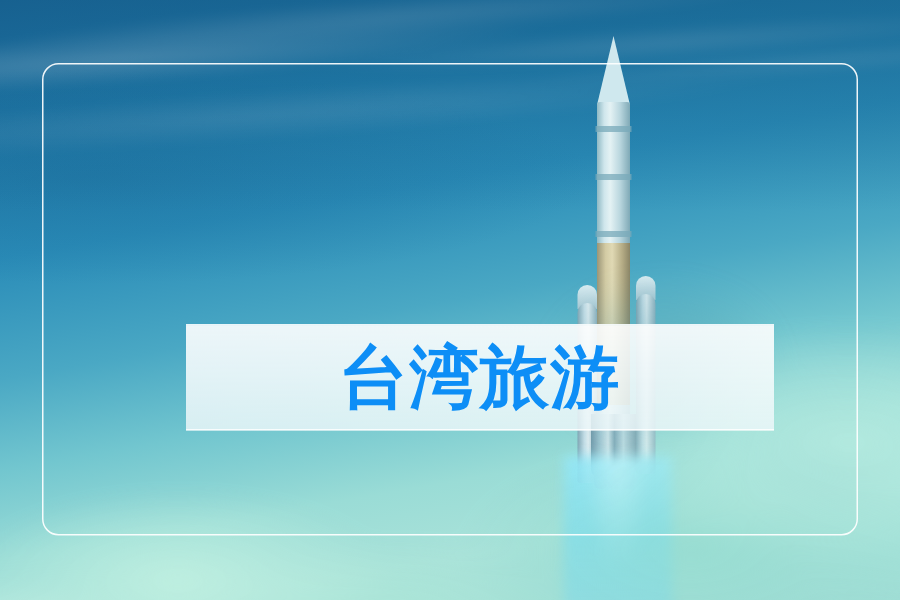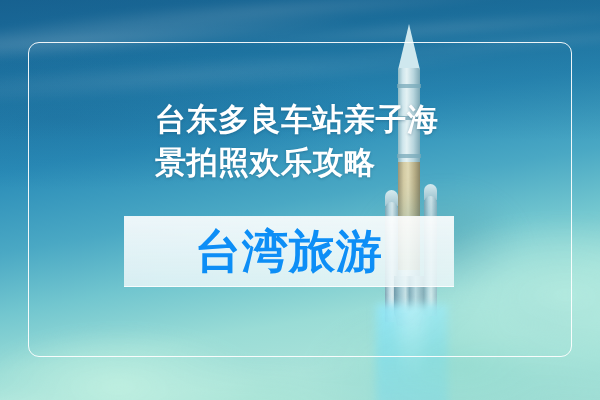--- a/index.html
+++ b/index.html
@@ -185,21 +185,21 @@
     line-height: 43px;
     letter-spacing: .5px;
     text-shadow: 0 1px 3px rgba(20,70,100,.35);
     white-space: pre-line;
   }
 
   
   .subtitle-band {
     position: absolute;
     left: 124px; top: 216px;
-    width: 330px; height: 71px;
+    width: 392px; height: 71px;
     background: linear-gradient(to bottom,
       rgba(255,255,255,.90) 0%, rgba(247,252,253,.86) 55%, rgba(238,248,250,.82) 100%);
     border-top: 1px solid rgba(255,255,255,.55);
     border-bottom: 1px solid rgba(255,255,255,.55);
     display: flex;
     align-items: center;
     justify-content: center;
   }
   .subtitle-text {
     color: #0d8ef6;
@@ -236,20 +236,18 @@
       <div class="nozzle n3"></div>
     </div>
     <div class="plume"></div>
   </div>
 
   <div class="smoke-deep"></div>
   <div class="smoke"></div>
 
   <div class="frame"></div>
 
-  <div class="headline">台东多良车站亲子海
-景拍照欢乐攻略</div>
 
   <div class="subtitle-band">
     <span class="subtitle-text">台湾旅游</span>
   </div>
 
 </div>
 
 </body></html>

